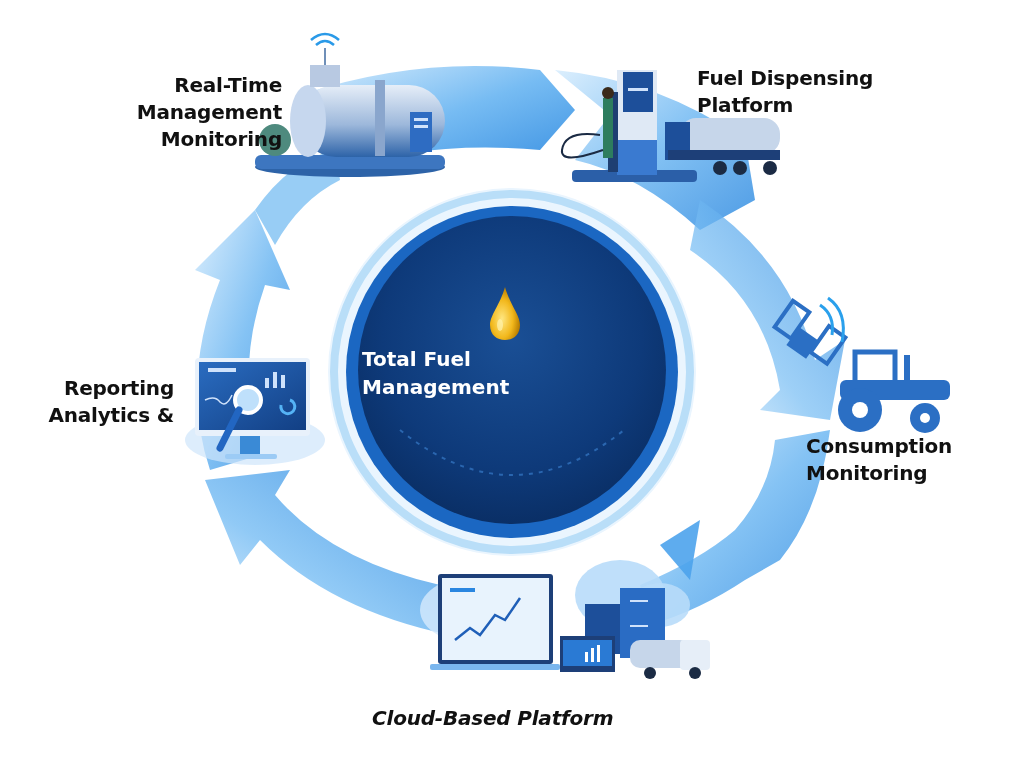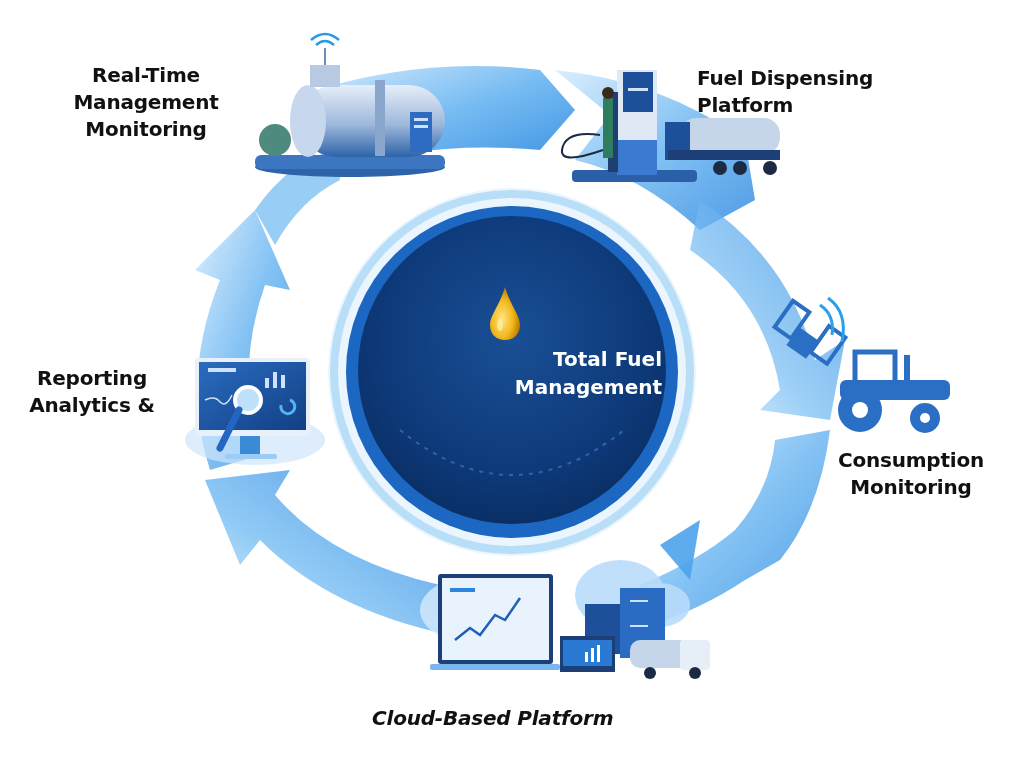--- a/index.html
+++ b/index.html
@@ -1,21 +1,21 @@
 <!DOCTYPE html>
 <html><head>
 <meta charset="utf-8">
 <style>
   html, body { margin:0; padding:0; }
   body { width:1024px; height:766px; background:#ffffff; position:relative; overflow:hidden;
          font-family: "DejaVu Sans", "Liberation Sans", sans-serif; }
   .canvas { position:absolute; left:0; top:0; width:1024px; height:766px; }
   .label { position:absolute; font-weight:bold; color:#111; font-size:20px; line-height:27px; letter-spacing:-0.2px; }
-  .label.right { text-align:center; }
-  .center-text { position:absolute; left:362px; top:345px; width:300px; text-align:right; color:#fff;
+  .label.right { text-align:right;margin-top:10px; }
+  .center-text { position:absolute; left:362px; top:345px; width:300px; text-align:left; color:#fff;
                  font-weight:bold; font-size:20px; line-height:28px; }
 </style>
 </head>
 <body>
 
 <svg class="canvas" viewBox="0 0 1024 766" xmlns="http://www.w3.org/2000/svg">
   <defs>
     <radialGradient id="centerGrad" cx="50%" cy="40%" r="60%">
       <stop offset="0%" stop-color="#1a4f95"></stop>
       <stop offset="70%" stop-color="#0e3a7a"></stop>
@@ -171,21 +171,21 @@
 <div class="label right" style="left:10px; top:62px; width:272px;">
   <div>Real-Time</div>
   <div>Management Monitoring</div>
 </div>
 
 <div class="label" style="left:697px; top:57px; width:320px;margin-top:8px;">
   <div>Fuel Dispensing</div>
   <div>Platform</div>
 </div>
 
-<div class="label" style="left:806px; top:447px; width:210px;text-align:center;">
+<div class="label" style="left:806px; top:433px; width:210px;">
   <div>Consumption</div>
   <div>Monitoring</div>
 </div>
 
 <div class="label" style="left:372px; top:705px; width:300px;font-style:italic;">
   <div>Cloud-Based Platform</div>
 </div>
 
 <div class="label right" style="left:10px; top:365px; width:164px;">
   <div>Reporting</div>

